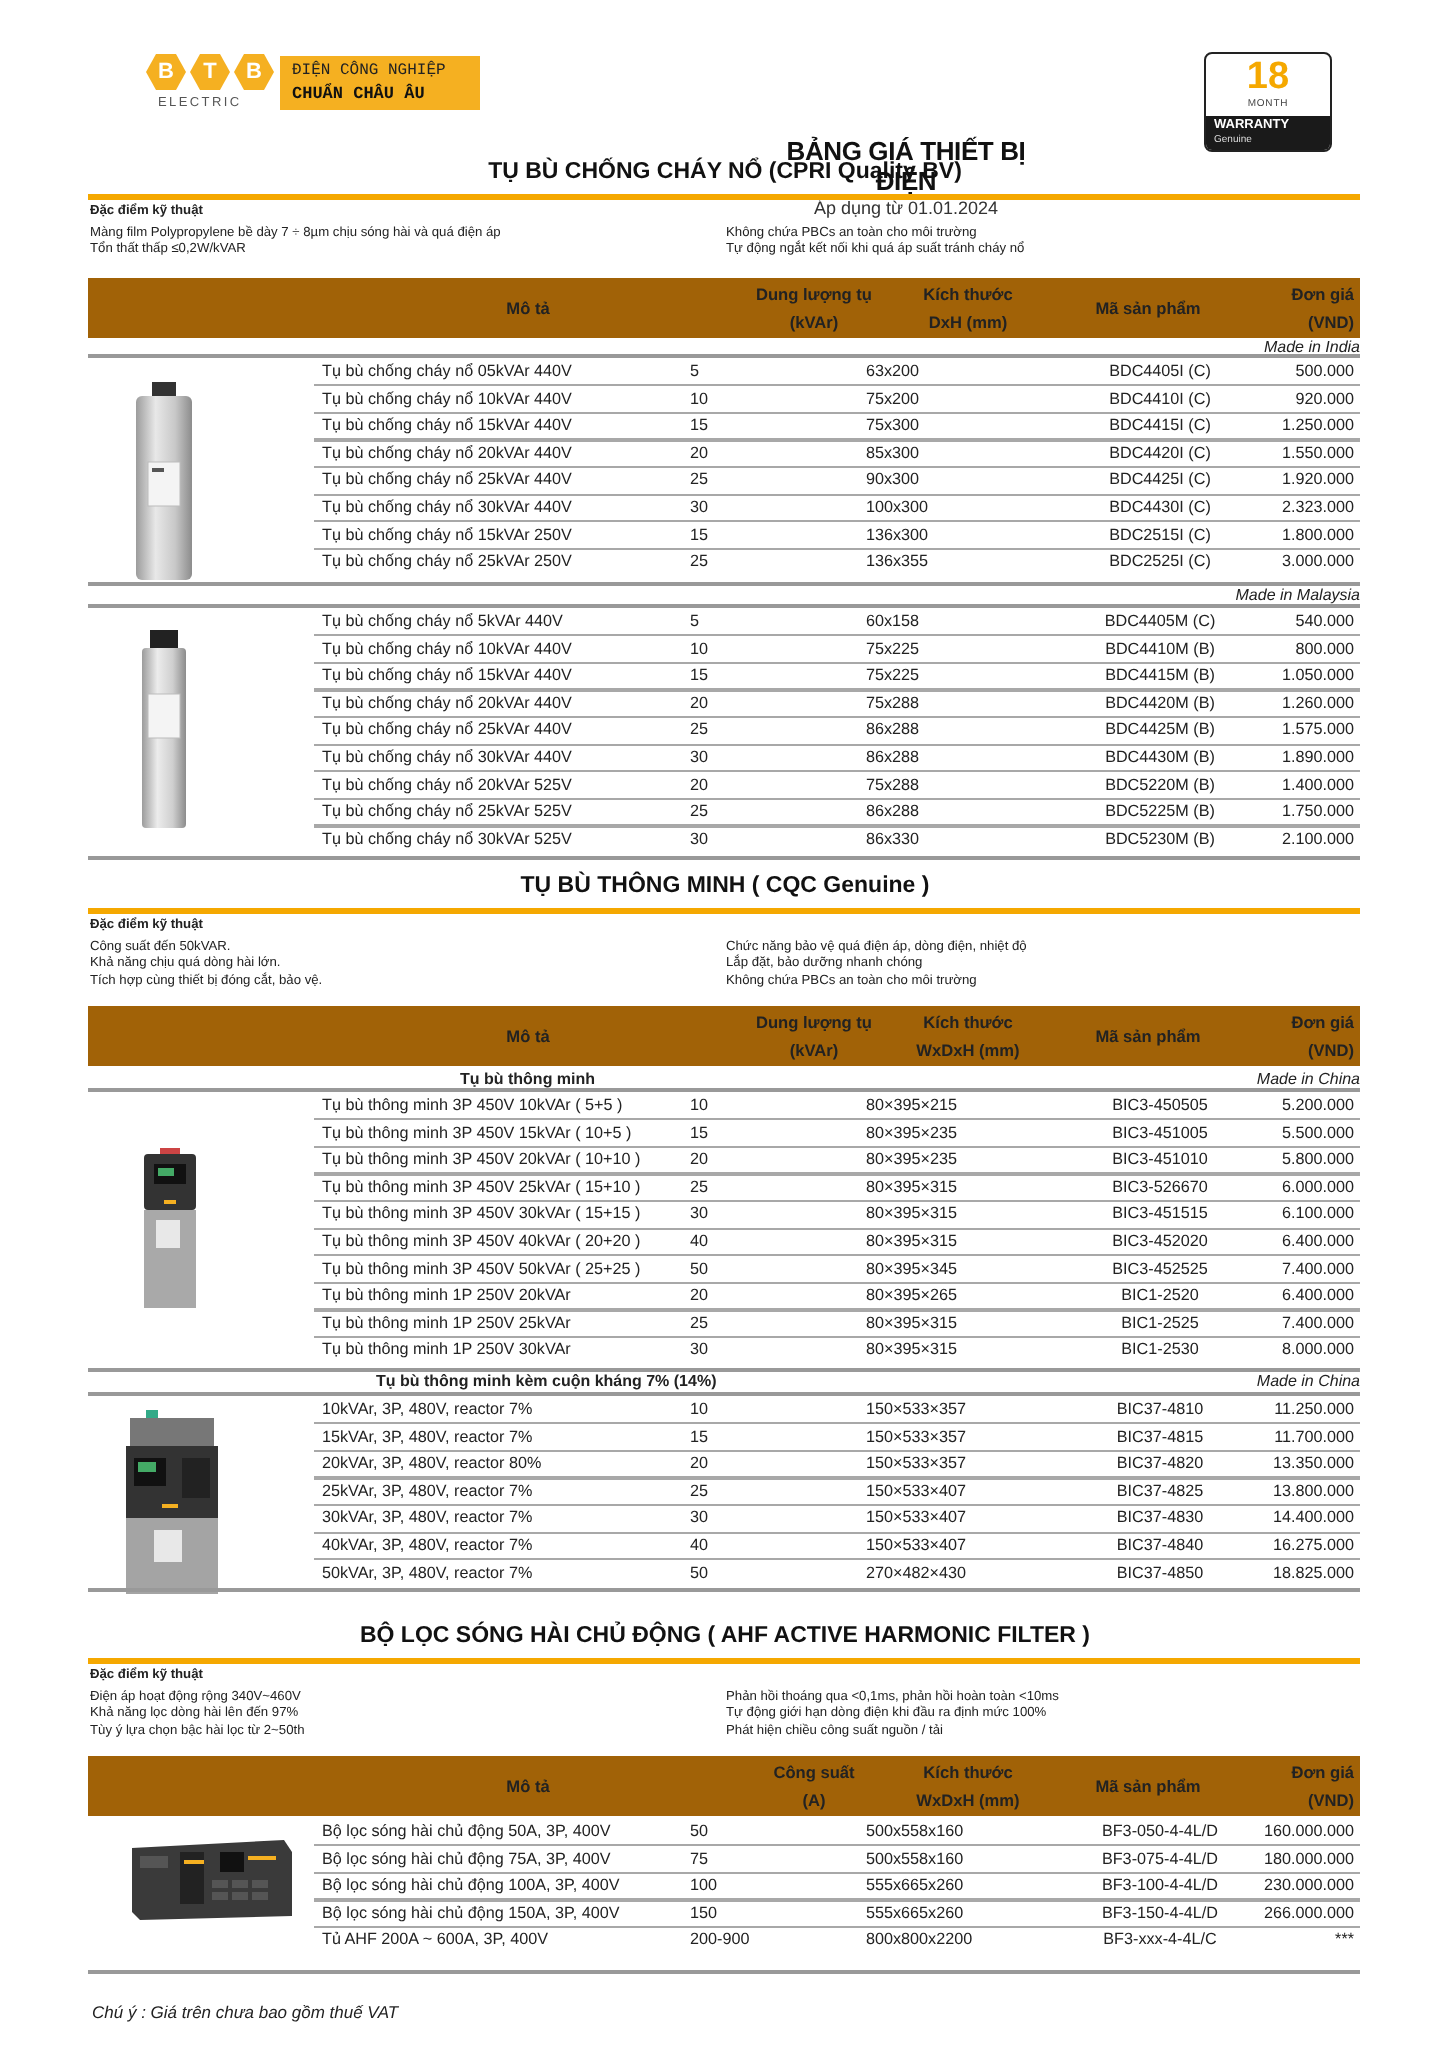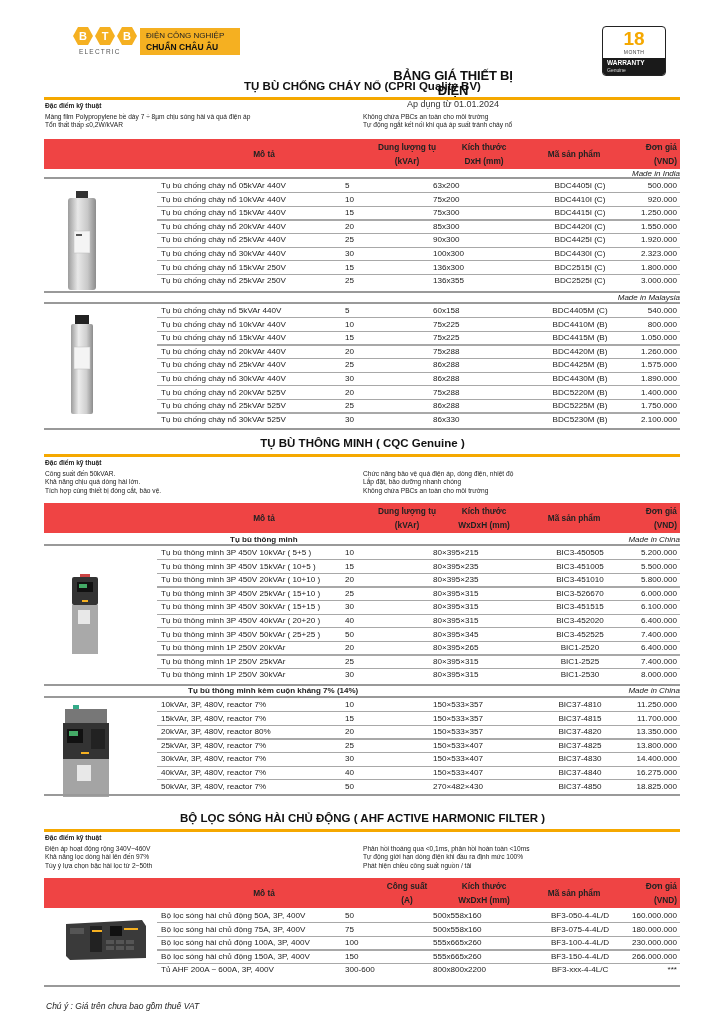--- a/index.html
+++ b/index.html
@@ -5,21 +5,21 @@
   * { box-sizing: border-box; margin: 0; padding: 0; }
   html, body { width: 725px; height: 1025px; background: #ffffff; overflow: hidden; }
   body { font-family: "Liberation Sans", sans-serif; color: #111; position: relative; }
 
   
   .logo { position: absolute; left: 73px; top: 26px; width: 210px; height: 36px; }
   .logo-letters { position: absolute; left: 0; top: 1px; display: flex; gap: 2px; }
   .hex { width: 20px; height: 18px; background: #f5b021; clip-path: polygon(25% 0, 75% 0, 100% 50%, 75% 100%, 25% 100%, 0 50%);
          color: #fff; font-weight: bold; font-size: 11px; display: flex; align-items: center; justify-content: center; }
   .logo-sub { position: absolute; left: 6px; top: 22px; font-size: 6.5px; letter-spacing: 1.2px; color: #555; }
-  .logo-band { position: absolute; left: 67px; top: 2px; width: 100px; height: 27px; background: #f5b021; padding: 2px 6px; }
+  .logo-band { position: absolute; left: 67px; top: 2px; width: 100px; height: 27px; background: #f5b021; padding: 2px 6px; font-family: Liberation Mono, monospace; }
   .logo-band .l1 { font-size: 8px; color: #222; line-height: 11px; }
   .logo-band .l2 { font-size: 8.5px; color: #111; font-weight: bold; line-height: 12px; }
 
   .doc-title { position: absolute; left: 378px; top: 27px; width: 150px; text-align: center; }
   .doc-title .t { font-size: 13px; font-weight: bold; letter-spacing: -0.2px; margin-top: 41px; }
   .doc-title .s { font-size: 9px; color: #333; margin-top: 1px; }
 
   .warranty { position: absolute; left: 602px; top: 26px; width: 64px; height: 50px; border: 1.5px solid #222; border-radius: 4px; overflow: hidden; background: #fff; }
   .warranty .n { text-align: center; font-weight: bold; font-size: 19px; color: #f5a800; line-height: 20px; margin-top: 2px; }
   .warranty .m { text-align: center; font-size: 5px; color: #444; letter-spacing: 0.4px; }
@@ -29,21 +29,21 @@
 
   
   .section-title { position: absolute; left: 0; width: 725px; text-align: center; font-size: 11.5px; font-weight: bold; }
   .section-rule { position: absolute; left: 44px; width: 636px; height: 3px; background: #f5a800; }
   .spec { position: absolute; left: 45px; width: 636px; font-size: 6.6px; color: #222; }
   .spec .h { font-weight: bold; margin-bottom: 4px; }
   .spec .cols { display: flex; }
   .spec .col { width: 318px; }
   .spec .col div { line-height: 8.3px; }
 
-  .thead { position: absolute; left: 44px; width: 636px; height: 30px; background: #ef4444; font-size: 8.3px; font-weight: bold; color: #222; }
+  .thead { position: absolute; left: 44px; width: 636px; height: 30px; background: #a16207; font-size: 8.3px; font-weight: bold; color: #222; }
   .thead span { position: absolute; text-align: center; line-height: 13px; }
 
   .origin { position: absolute; right: 45px; font-size: 8px; font-style: italic; color: #222; }
   .group-label { position: absolute; font-size: 8px; font-weight: bold; color: #222; }
 
   .rule { position: absolute; height: 1.5px; background: #999; }
   .rule.full { left: 44px; width: 636px; }
   .rule.inner { left: 157px; width: 523px; height: 1.3px; background: #a8a8a8; }
 
   .row { position: absolute; left: 157px; width: 523px; height: 13px; font-size: 8.1px; color: #222; }
@@ -544,21 +544,21 @@
       <div class="row" style="top:950.8px">
         <span class="c-desc">Bộ lọc sóng hài chủ động 150A, 3P, 400V</span>
         <span class="c-cap">150</span>
         <span class="c-dim">555x665x260</span>
         <span class="c-code">BF3-150-4-4L/D</span>
         <span class="c-price">266.000.000</span>
       </div>
       <div class="rule inner" style="top:962.9px"></div>
       <div class="row" style="top:964.4px">
         <span class="c-desc">Tủ AHF 200A ~ 600A, 3P, 400V</span>
-        <span class="c-cap">300-600</span>
+        <span class="c-cap">200-900</span>
         <span class="c-dim">800x800x2200</span>
         <span class="c-code">BF3-xxx-4-4L/C</span>
         <span class="c-price">***</span>
       </div>
       <div class="rule full" style="top:985px"></div>
     </div>
   </div>
 
 <div class="note">Chú ý : Giá trên chưa bao gồm thuế VAT</div>
 

